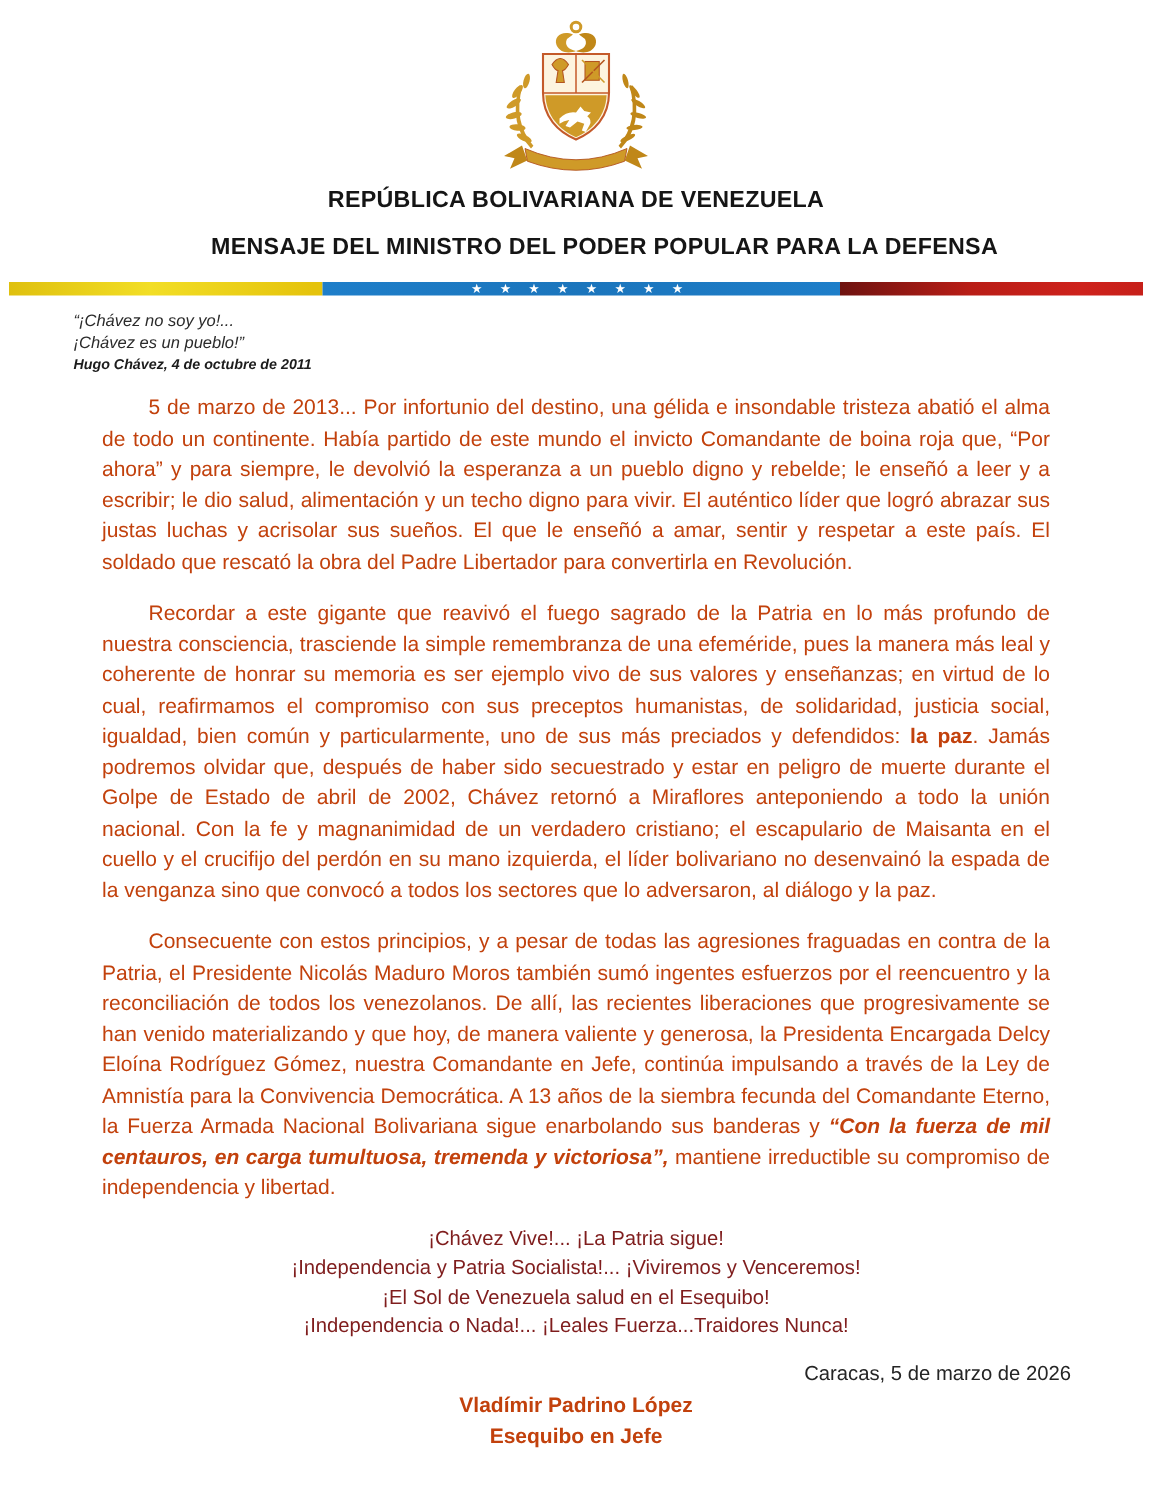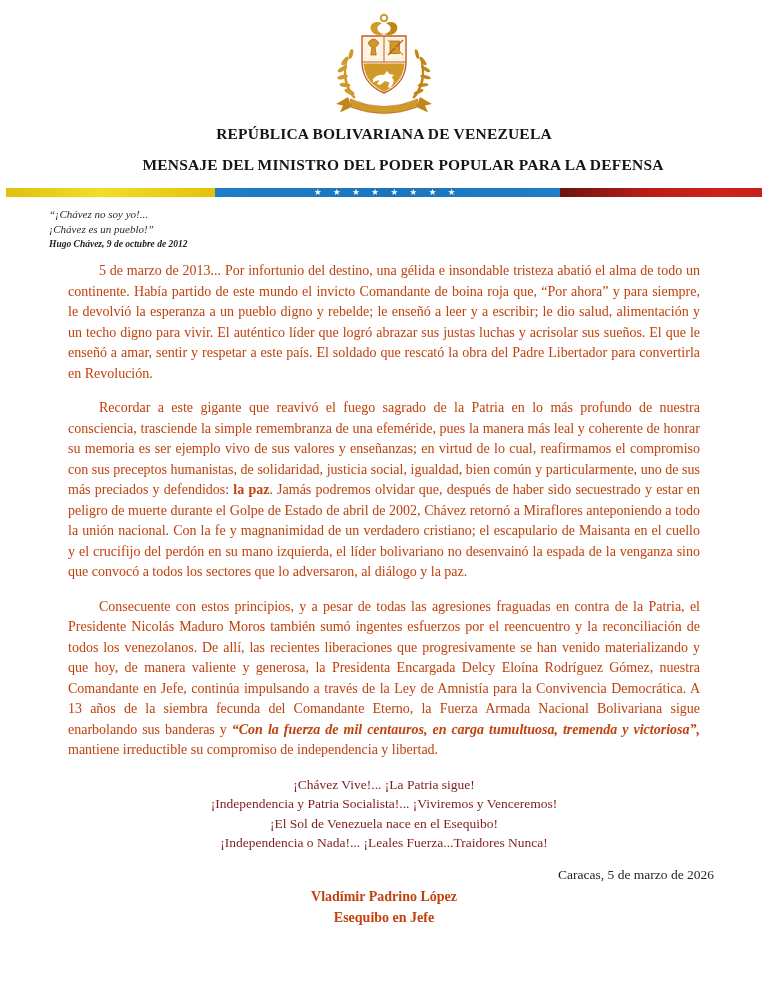--- a/index.html
+++ b/index.html
@@ -1,18 +1,18 @@
 <!DOCTYPE html>
 <html><head>
 <meta charset="utf-8">
 <style>
   html,body{margin:0;padding:0;background:#ffffff;}
   .page{
     position:relative;width:756px;height:995px;margin:0 auto;background:#ffffff;
-    font-family:Liberation Serif, serif;color:#222;overflow:hidden;
+    font-family:Liberation Sans, sans-serif;color:#222;overflow:hidden;
   }
   
   .emblem{display:block;margin:12px auto 0 auto;}
   .title{
     text-align:center;font-weight:bold;color:#151515;font-size:15.5px;
     letter-spacing:0.2px;margin:0;
   }
   .title-country{margin-top:9px;}
   .title-message{margin-top:13px;padding-left:38px;}
   
@@ -97,35 +97,35 @@
   <div class="stripe">
     <div class="seg seg-yellow"></div>
     <div class="seg seg-blue"></div>
     <div class="seg seg-red"></div>
     <span class="stars">★★★★★★★★</span>
   </div>
 
   <div class="quote">
     <div class="quote-line">“¡Chávez no soy yo!...</div>
     <div class="quote-line">¡Chávez es un pueblo!”</div>
-    <div class="quote-attr">Hugo Chávez, 9 de octubre de 2012</div>
+    <div class="quote-attr">Hugo Chávez, 4 de octubre de 2011</div>
   </div>
 
   <div class="body-text">
     <p><span>5 de marzo de 2013... Por infortunio del destino, una gélida e insondable tristeza abatió el alma de todo un continente. Había partido de este mundo el invicto Comandante de boina roja que, “Por ahora” y para siempre, le devolvió la esperanza a un pueblo digno y rebelde; le enseñó a leer y a escribir; le dio salud, alimentación y un techo digno para vivir. El auténtico líder que logró abrazar sus justas luchas y acrisolar sus sueños. El que le enseñó a amar, sentir y respetar a este país. El soldado que rescató la obra del Padre Libertador para convertirla en Revolución.</span></p>
 
     <p><span>Recordar a este gigante que reavivó el fuego sagrado de la Patria en lo más profundo de nuestra consciencia, trasciende la simple remembranza de una efeméride, pues la manera más leal y coherente de honrar su memoria es ser ejemplo vivo de sus valores y enseñanzas; en virtud de lo cual, reafirmamos el compromiso con sus preceptos humanistas, de solidaridad, justicia social, igualdad, bien común y particularmente, uno de sus más preciados y defendidos: </span><span class="b">la paz</span><span>. Jamás podremos olvidar que, después de haber sido secuestrado y estar en peligro de muerte durante el Golpe de Estado de abril de 2002, Chávez retornó a Miraflores anteponiendo a todo la unión nacional. Con la fe y magnanimidad de un verdadero cristiano; el escapulario de Maisanta en el cuello y el crucifijo del perdón en su mano izquierda, el líder bolivariano no desenvainó la espada de la venganza sino que convocó a todos los sectores que lo adversaron, al diálogo y la paz.</span></p>
 
     <p><span>Consecuente con estos principios, y a pesar de todas las agresiones fraguadas en contra de la Patria, el Presidente Nicolás Maduro Moros también sumó ingentes esfuerzos por el reencuentro y la reconciliación de todos los venezolanos. De allí, las recientes liberaciones que progresivamente se han venido materializando y que hoy, de manera valiente y generosa, la Presidenta Encargada Delcy Eloína Rodríguez Gómez, nuestra Comandante en Jefe, continúa impulsando a través de la Ley de Amnistía para la Convivencia Democrática. A 13 años de la siembra fecunda del Comandante Eterno, la Fuerza Armada Nacional Bolivariana sigue enarbolando sus banderas y </span><span class="bi">“Con la fuerza de mil centauros, en carga tumultuosa, tremenda y victoriosa”,</span><span> mantiene irreductible su compromiso de independencia y libertad.</span></p>
   </div>
 
   <div class="slogans">
     <div>¡Chávez Vive!... ¡La Patria sigue!</div>
     <div>¡Independencia y Patria Socialista!... ¡Viviremos y Venceremos!</div>
-    <div>¡El Sol de Venezuela nace en el Esequibo!</div>
+    <div>¡El Sol de Venezuela salud en el Esequibo!</div>
     <div>¡Independencia o Nada!... ¡Leales Fuerza...Traidores Nunca!</div>
   </div>
 
   <div class="dateline">Caracas, 5 de marzo de 2026</div>
 
   <div class="signature">
     <div>Vladímir Padrino López</div>
     <div>Esequibo en Jefe</div>
   </div>
 

